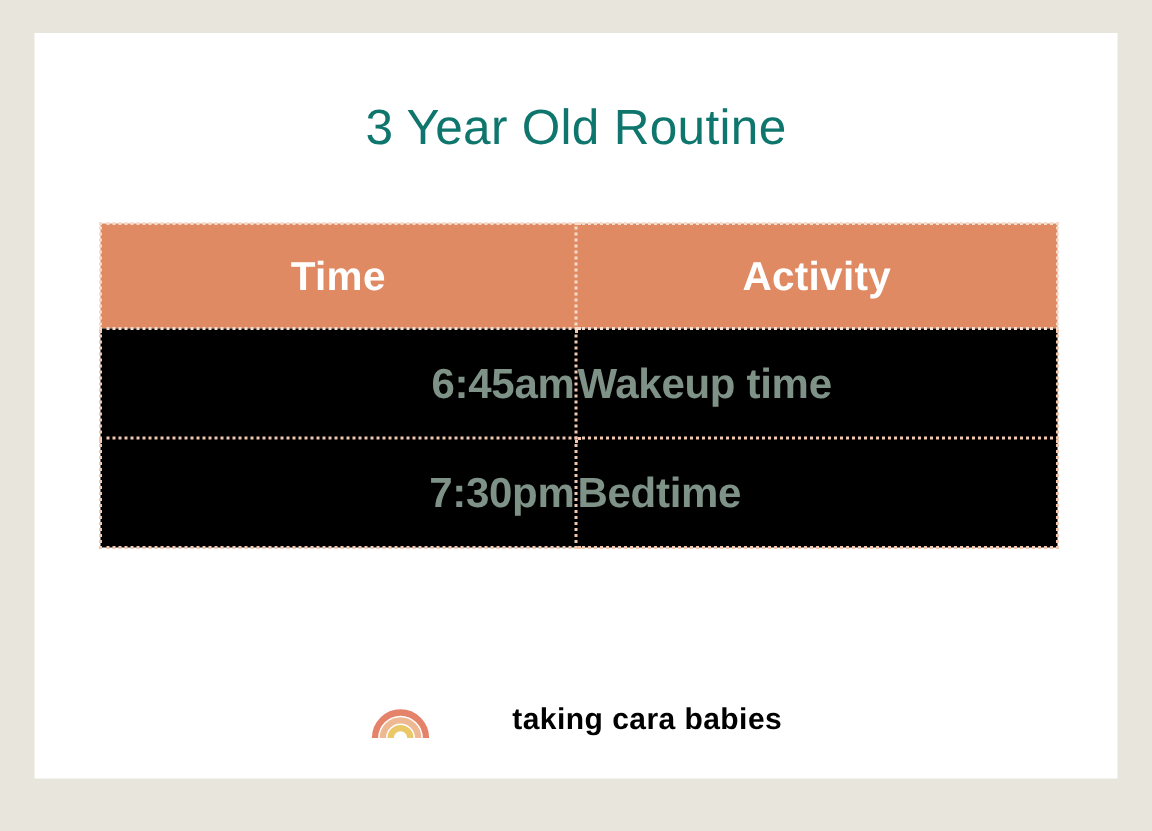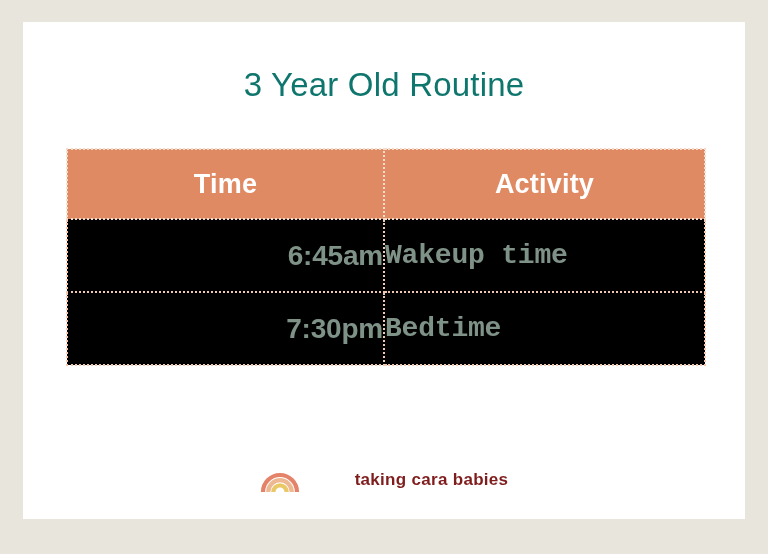--- a/index.html
+++ b/index.html
@@ -86,44 +86,43 @@
     font-weight: bold;
     letter-spacing: -0.2px;
   }
   .cell-time {
     text-align: right;
     padding-right: 33px;
   }
   .cell-activity {
     text-align: left;
     padding-left: 33px;
-    font-family: Liberation Mono, monospace;
   }
 
   
   .logo {
     position: absolute;
     left: 0;
     top: 466px;
     width: 768px;
     display: flex;
     align-items: center;
     justify-content: center;
     gap: 11px;
   }
   .logo-rainbow {
     display: block;
     width: 40px;
     height: 27px;
   }
   .logo-text {
-    font-size: 17px;
+    font-size: 20px;
     font-weight: bold;
     letter-spacing: 0.3px;
-    color: #7f1d1d;
+    color: #000000;
     font-family: "Liberation Sans", sans-serif;
     line-height: 1;
     margin-left: 44px;
   }
 </style>
 </head>
 <body>
 
 <div class="frame">
   <div class="card"></div>

